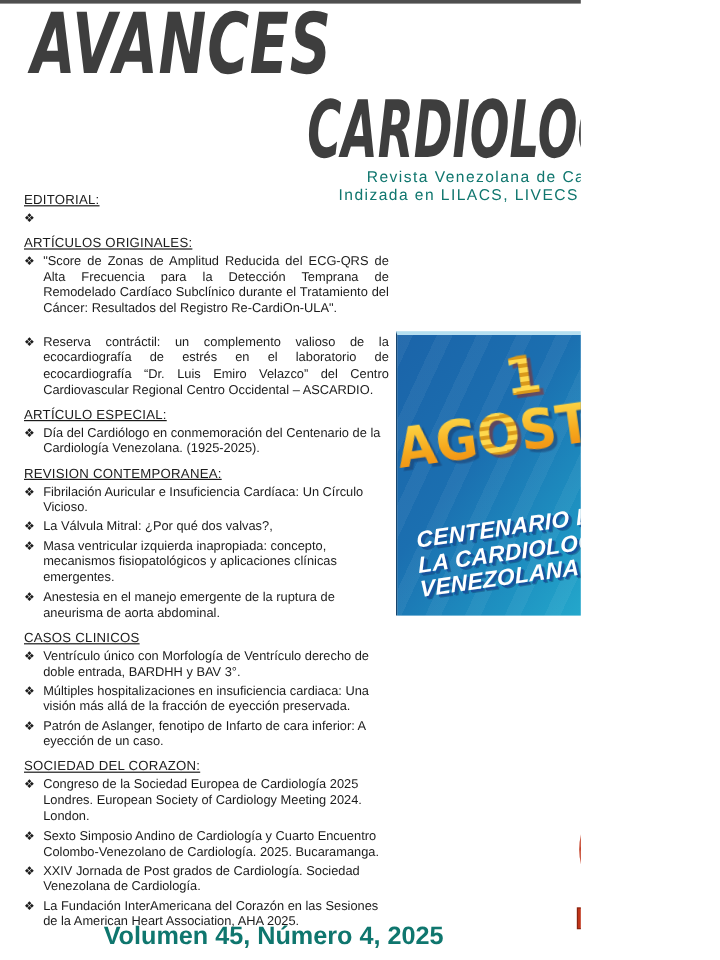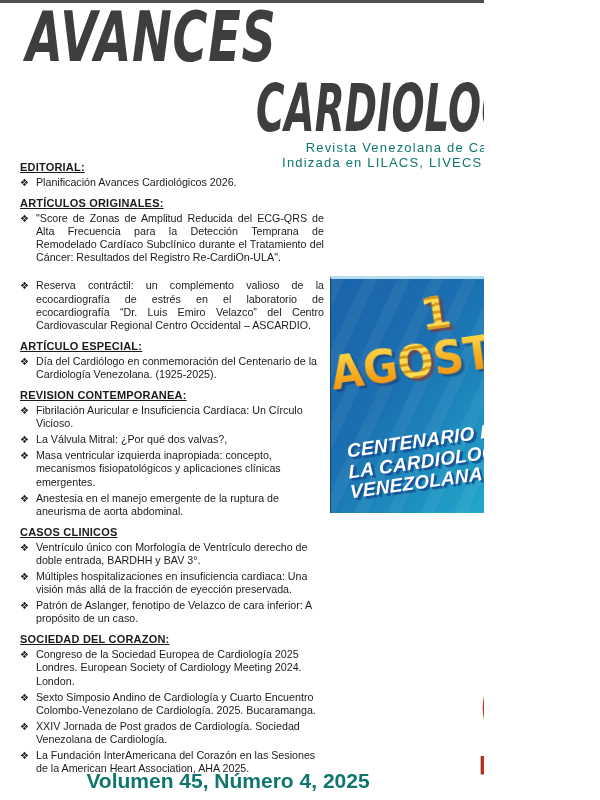--- a/index.html
+++ b/index.html
@@ -17,21 +17,21 @@
                  transform:scaleX(.68);transform-origin:left top;letter-spacing:1px;white-space:nowrap;}
   .title-cardio{position:absolute;left:256px;top:76px;font-family:"DejaVu Sans",sans-serif;
                 font-style:italic;font-weight:900;font-size:66px;line-height:66px;color:#3e3e3e;
                 transform:scaleX(.59);transform-origin:left top;white-space:nowrap;}
   .subtitle{position:absolute;left:258px;top:141px;width:338px;text-align:center;
             color:#0f766e;font-size:13px;line-height:14.5px;letter-spacing:1.2px;white-space:nowrap;}
 
   
   .toc{position:absolute;left:20px;top:161px;width:304px;color:#1b1b1b;}
   .toc-section{margin-bottom:8px;}
-  .toc-heading{font-size:11px;font-weight:bold;text-decoration:underline;
+  .toc-heading{font-size:11px;font-weight:normal;text-decoration:underline;
                letter-spacing:.2px;margin:0 0 3px 0;}
   .toc-item{display:flex;gap:7px;margin-bottom:3px;}
   .bullet{flex:0 0 auto;font-size:10px;line-height:13px;}
   .toc-text{font-size:10.7px;line-height:13.1px;}
   .toc-section:nth-of-type(2) .toc-text{text-align:justify;}
   .toc-section:nth-of-type(2) .toc-item{margin-bottom:15px;}
   .toc-section:nth-of-type(2) .toc-item:last-child{margin-bottom:0;}
 
   
   .poster{position:absolute;left:330px;top:276px;width:233px;height:237px;
@@ -80,21 +80,20 @@
   <div class="subtitle">
     <div>Revista Venezolana de Cardiología</div>
     <div>Indizada en LILACS, LIVECS y LATINDEX</div>
   </div>
 
   <div class="toc" id="toc">
       <section class="toc-section">
         <div class="toc-heading">EDITORIAL:</div>
         <div class="toc-item">
           <span class="bullet">❖</span>
-          <span class="toc-text">Planificación Avances Cardiológicos 2026.</span>
         </div>
       </section>
       <section class="toc-section">
         <div class="toc-heading">ARTÍCULOS ORIGINALES:</div>
         <div class="toc-item">
           <span class="bullet">❖</span>
           <span class="toc-text">"Score de Zonas de Amplitud Reducida del ECG-QRS de Alta Frecuencia para la Detección Temprana de Remodelado Cardíaco Subclínico durante el Tratamiento del Cáncer: Resultados del Registro Re-CardiOn-ULA".</span>
         </div>
         <div class="toc-item">
           <span class="bullet">❖</span>
@@ -132,21 +131,21 @@
         <div class="toc-item">
           <span class="bullet">❖</span>
           <span class="toc-text">Ventrículo único con Morfología de Ventrículo derecho de doble entrada, BARDHH y BAV 3°.</span>
         </div>
         <div class="toc-item">
           <span class="bullet">❖</span>
           <span class="toc-text">Múltiples hospitalizaciones en insuficiencia cardiaca: Una visión más allá de la fracción de eyección preservada.</span>
         </div>
         <div class="toc-item">
           <span class="bullet">❖</span>
-          <span class="toc-text">Patrón de Aslanger, fenotipo de Velazco de cara inferior: A propósito de un caso.</span>
+          <span class="toc-text">Patrón de Aslanger, fenotipo de Infarto de cara inferior: A eyección de un caso.</span>
         </div>
       </section>
       <section class="toc-section">
         <div class="toc-heading">SOCIEDAD DEL CORAZON:</div>
         <div class="toc-item">
           <span class="bullet">❖</span>
           <span class="toc-text">Congreso de la Sociedad Europea de Cardiología 2025 Londres. European Society of Cardiology Meeting 2024. London.</span>
         </div>
         <div class="toc-item">
           <span class="bullet">❖</span>

